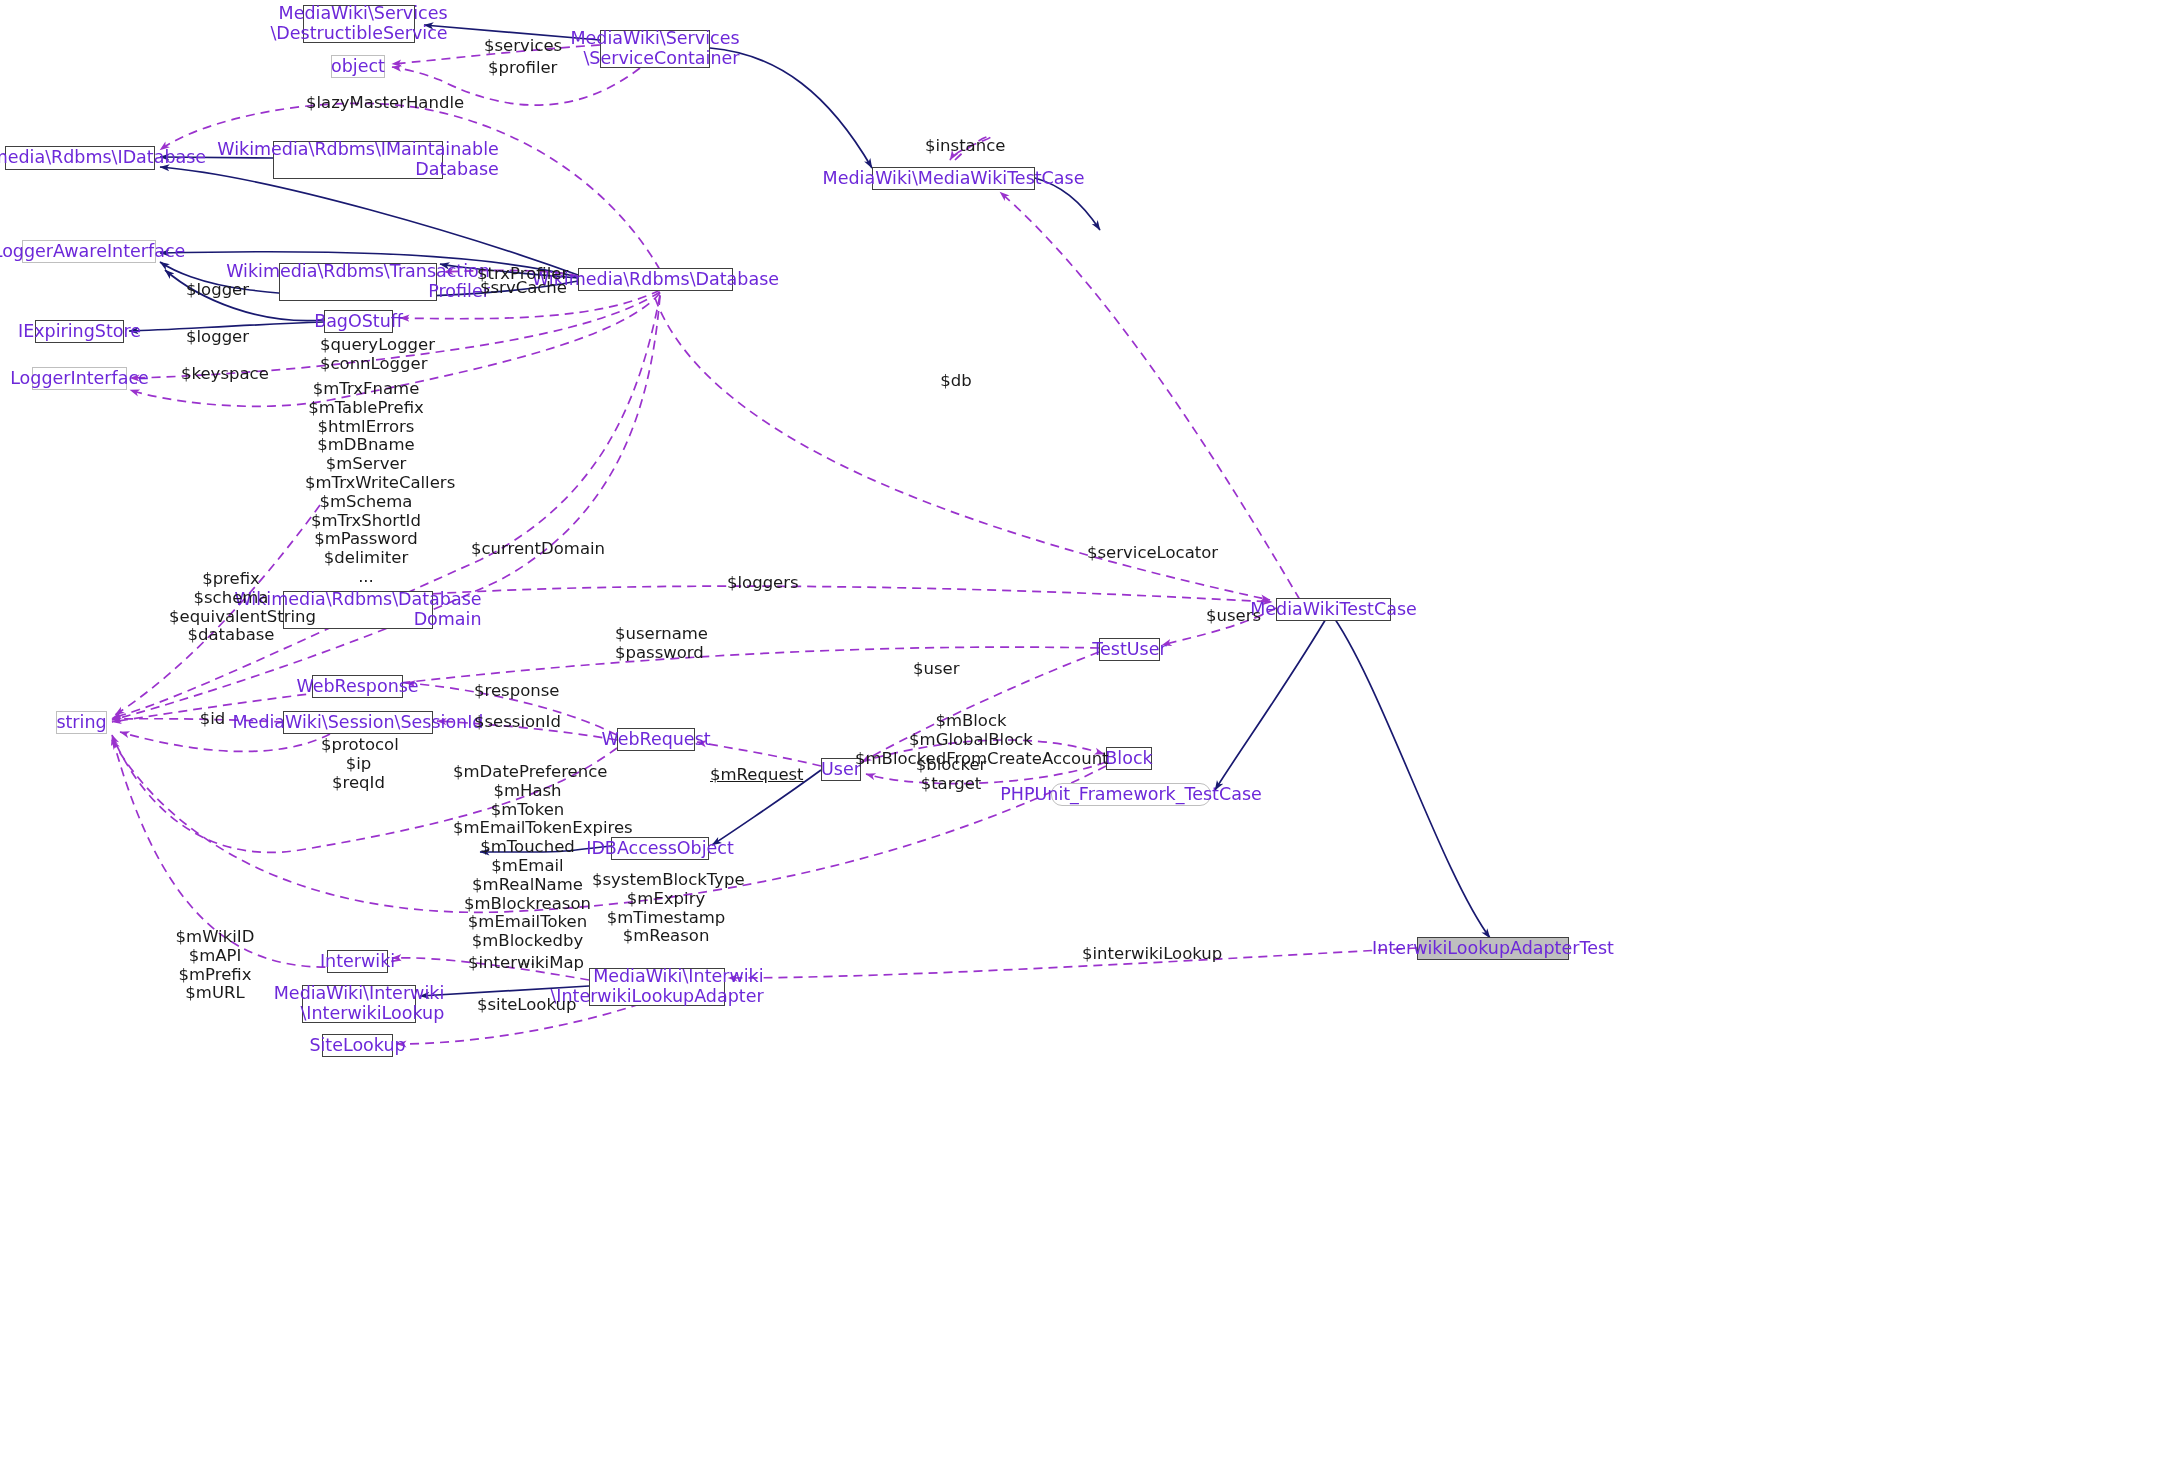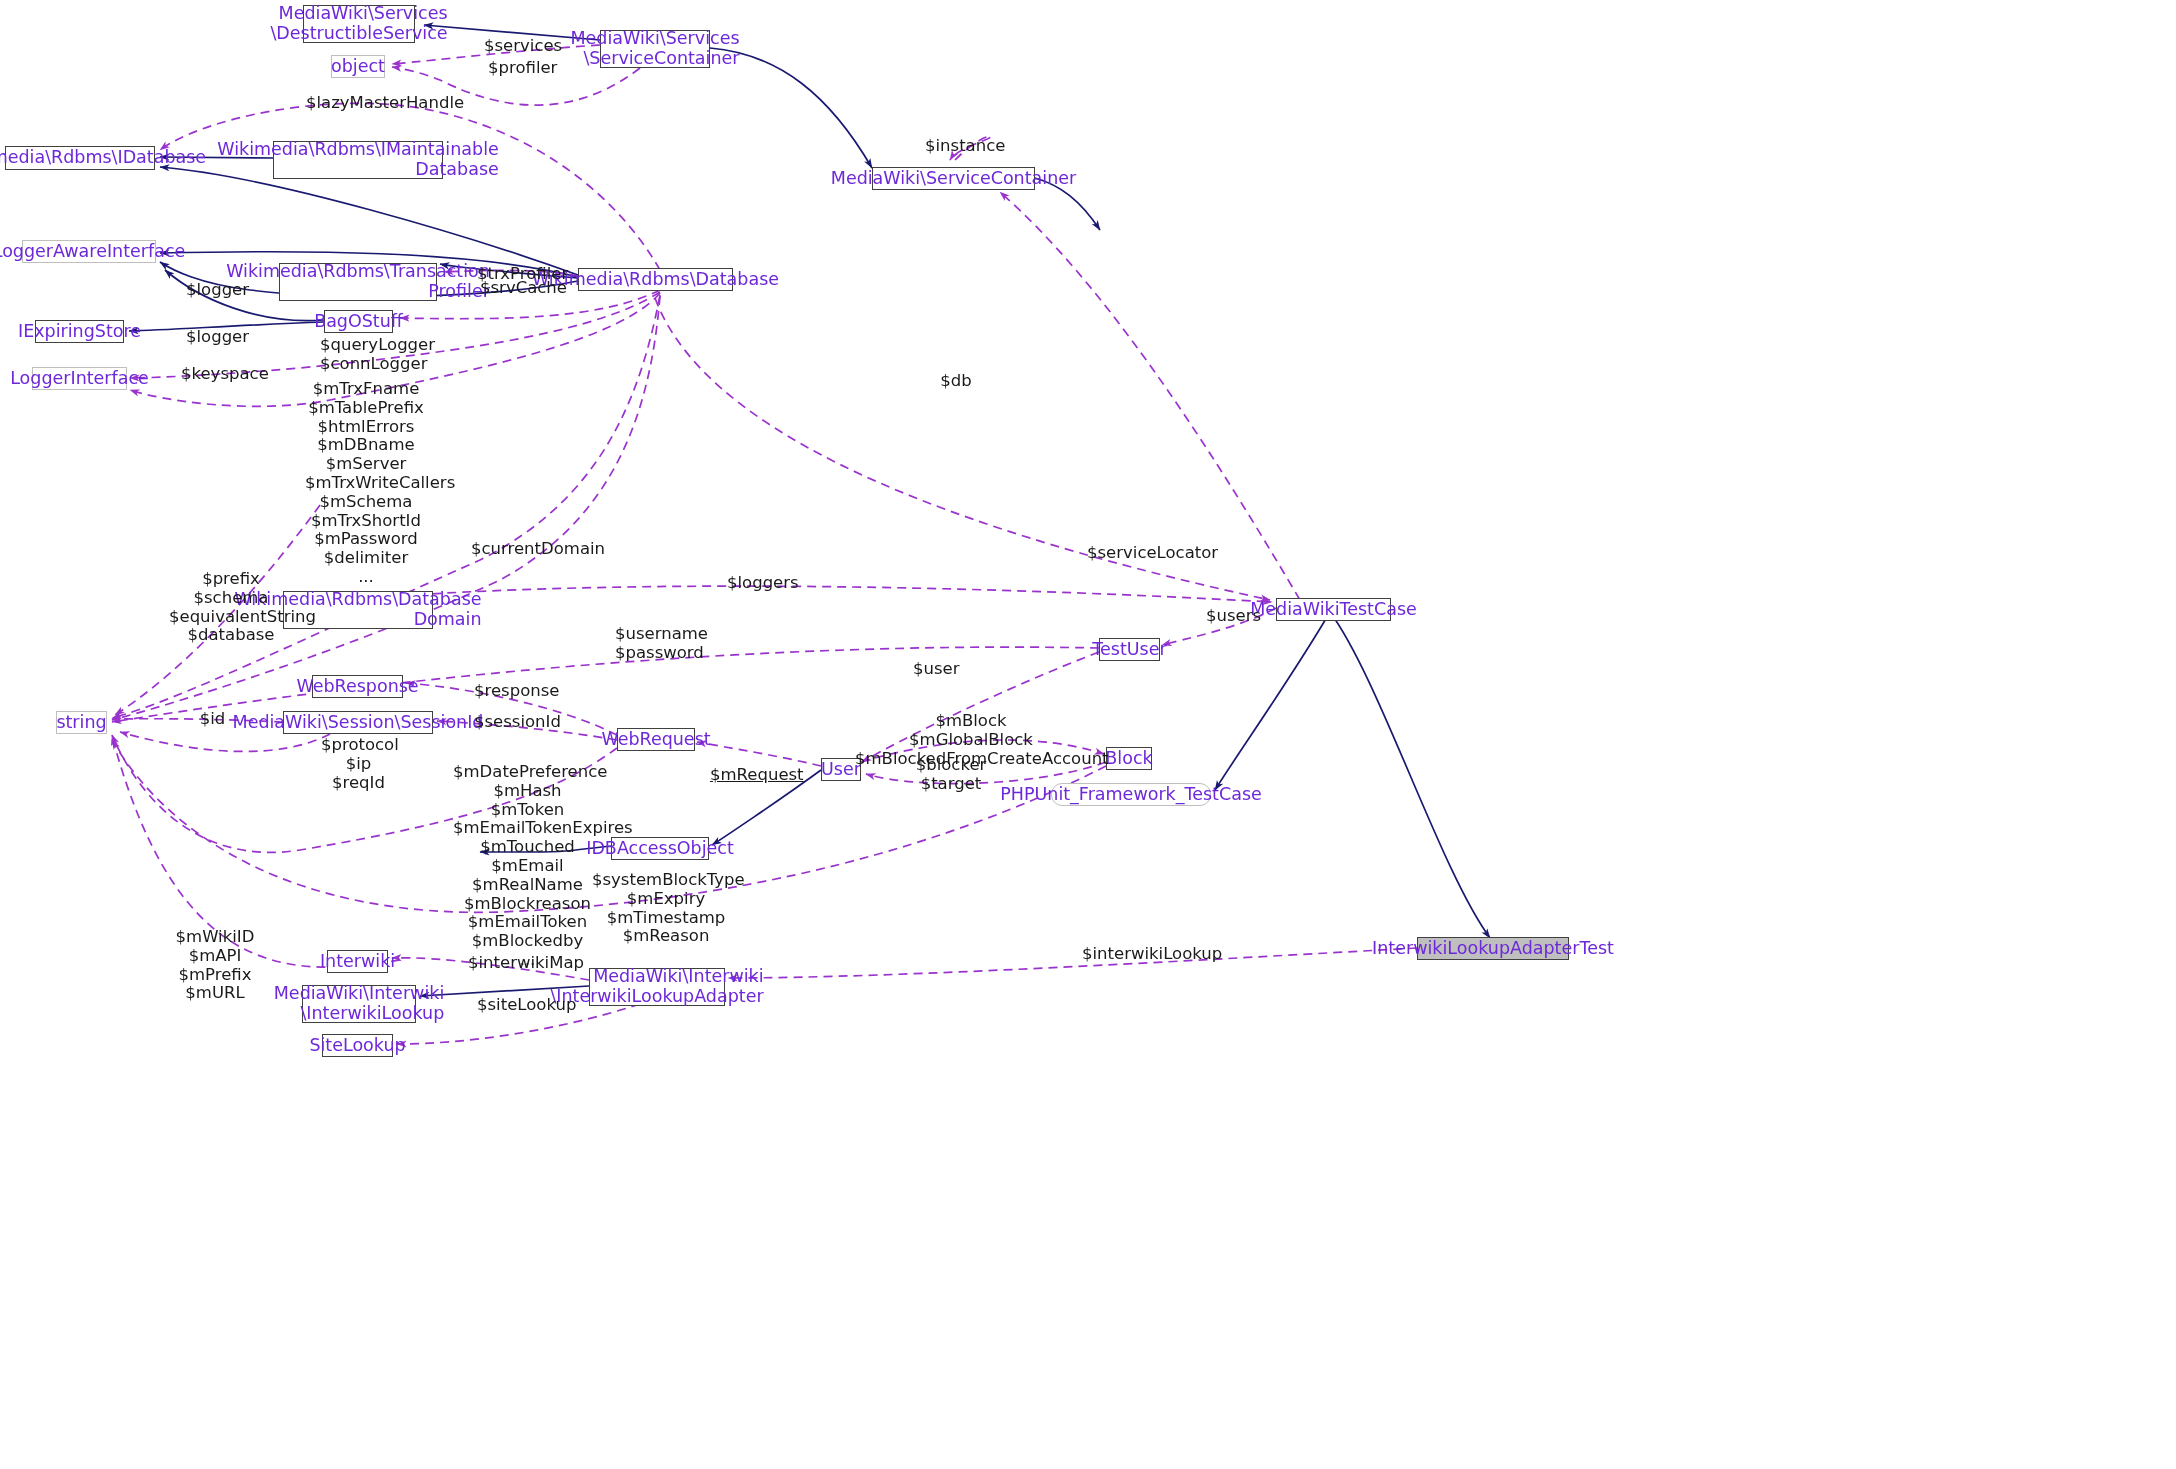--- a/index.html
+++ b/index.html
@@ -125,21 +125,21 @@
 
   <div id="nodes-layer">
       <div class="node solid" style="left: 303px; top: 5px; width: 112px; height: 38px;">MediaWiki\Services
 \DestructibleService</div>
       <div class="node solid" style="left: 600px; top: 30px; width: 110px; height: 38px;">MediaWiki\Services
 \ServiceContainer</div>
       <div class="node light" style="left: 331px; top: 55px; width: 54px; height: 23px;">object</div>
       <div class="node solid" style="left: 5px; top: 146px; width: 150px; height: 24px;">Wikimedia\Rdbms\IDatabase</div>
       <div class="node solid" style="left: 273px; top: 141px; width: 170px; height: 38px;">Wikimedia\Rdbms\IMaintainable
 Database</div>
-      <div class="node solid" style="left: 872px; top: 167px; width: 163px; height: 23px;">MediaWiki\ServiceContainer</div>
+      <div class="node solid" style="left: 872px; top: 167px; width: 163px; height: 23px;">MediaWiki\MediaWikiTestCase</div>
       <div class="node light" style="left: 22px; top: 240px; width: 134px; height: 23px;">LoggerAwareInterface</div>
       <div class="node solid" style="left: 279px; top: 263px; width: 158px; height: 38px;">Wikimedia\Rdbms\Transaction
 Profiler</div>
       <div class="node solid" style="left: 578px; top: 268px; width: 155px; height: 23px;">Wikimedia\Rdbms\Database</div>
       <div class="node solid" style="left: 35px; top: 320px; width: 89px; height: 23px;">IExpiringStore</div>
       <div class="node solid" style="left: 324px; top: 310px; width: 69px; height: 23px;">BagOStuff</div>
       <div class="node light" style="left: 32px; top: 367px; width: 95px; height: 23px;">LoggerInterface</div>
       <div class="node solid" style="left: 283px; top: 591px; width: 150px; height: 38px;">Wikimedia\Rdbms\Database
 Domain</div>
       <div class="node solid" style="left: 1276px; top: 598px; width: 115px; height: 23px;">MediaWikiTestCase</div>

